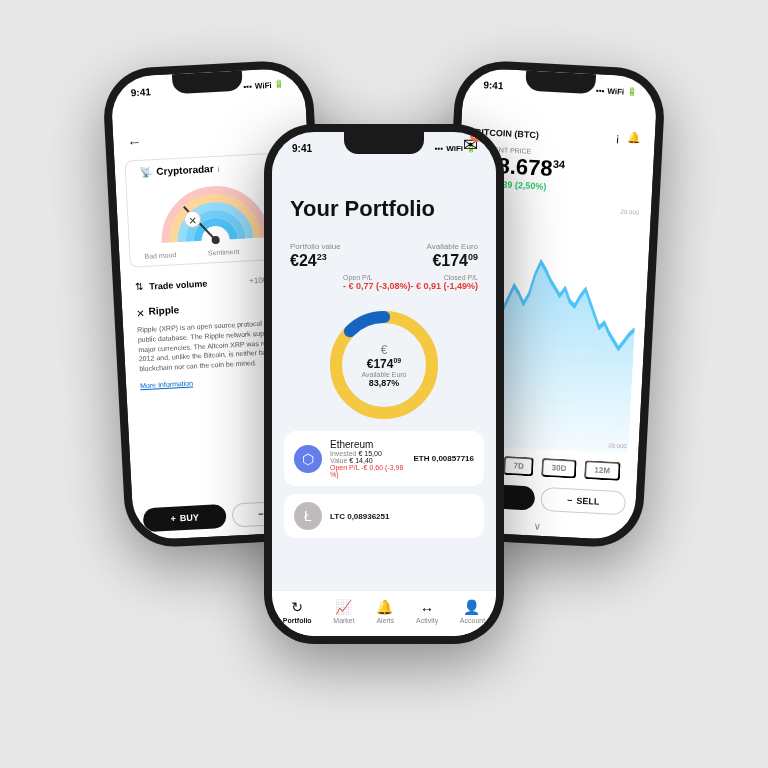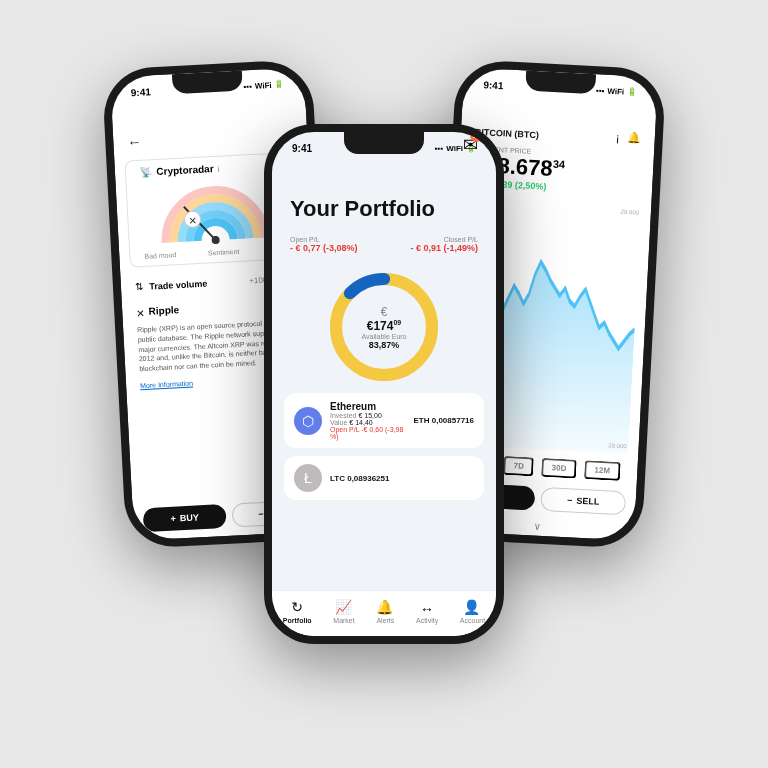--- a/index.html
+++ b/index.html
@@ -147,21 +147,21 @@
       padding: 0 18px;
     }
 
     .val-block { }
     .val-label { font-size: 8px; color: #888; }
     .val-amount { font-size: 16px; font-weight: 700; color: #111; line-height: 1.2; }
     .val-amount sup { font-size: 9px; vertical-align: super; }
 
     .pnl-row {
       display: flex;
-      justify-content: space-between;
+      justify-content: flex-end;
       padding: 4px 18px;
     }
 
     .pnl-block { }
     .pnl-label { font-size: 7px; color: #888; }
     .pnl-value { font-size: 9px; color: #e53935; font-weight: 600; }
 
     
     .donut-area {
       display: flex;
@@ -215,21 +215,21 @@
       justify-content: center;
       font-size: 14px;
       margin-right: 8px;
       flex-shrink: 0;
     }
 
     .coin-icon-eth { background: #627eea; color: white; }
     .coin-icon-ltc { background: #bfbbbb; color: white; }
 
     .coin-info { flex: 1; }
-    .coin-name { font-size: 10px; font-weight: 700; color: #111; }
+    .coin-name { font-size: 10px; font-weight: 400; color: #111; }
     .coin-sub { font-size: 7px; color: #888; }
     .coin-sub-val { font-size: 7px; color: #111; }
 
     .coin-right { text-align: right; }
     .coin-symbol { font-size: 8px; font-weight: 700; color: #111; }
     .coin-pnl { font-size: 7px; color: #e53935; }
 
     
     .bottom-nav {
       display: flex;
@@ -530,20 +530,34 @@
           <div style="position:absolute; right:18px; top:-26px;">
             <span style="font-size:18px;">✉</span>
             <div class="mail-badge">17</div>
           </div>
         </div>
 
         <div class="portfolio-header">
           <div class="portfolio-title">Your Portfolio</div>
         </div>
 
+        <div class="portfolio-values">
+          <div class="val-block">
+            <div class="val-label">Portfolio value</div>
+            <div class="val-amount">
+              <span>€24</span><sup>23</sup>
+            </div>
+          </div>
+          <div class="val-block" style="text-align:right;">
+            <div class="val-label">Available Euro</div>
+            <div class="val-amount">
+              <span>€174</span><sup>09</sup>
+            </div>
+          </div>
+        </div>
 
         <div class="pnl-row">
           <div class="pnl-block">
             <div class="pnl-label">Open P/L</div>
             <div class="pnl-value">- € 0,77 (-3,08%)</div>
           </div>
           <div class="pnl-block" style="text-align:right;">
             <div class="pnl-label">Closed P/L</div>
             <div class="pnl-value">- € 0,91 (-1,49%)</div>
           </div>

